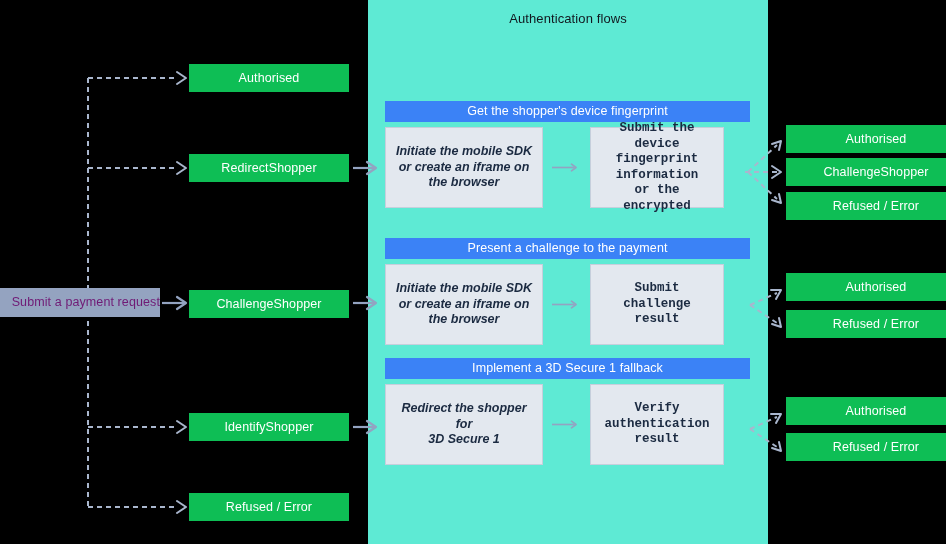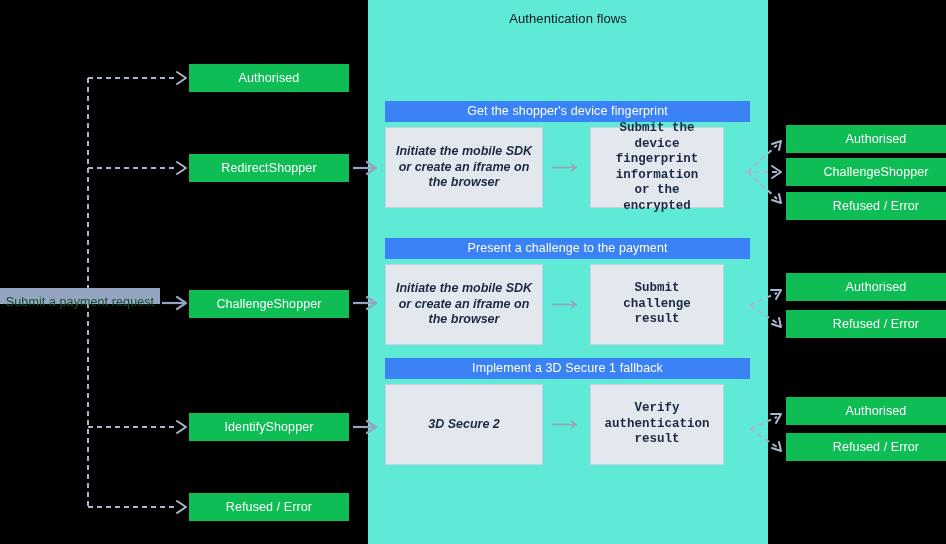--- a/index.html
+++ b/index.html
@@ -65,26 +65,26 @@
     color:#ffffff;
     font-size:12.5px;
     text-align:center;
     letter-spacing:.1px;
   }
   .green-left{left:189px;width:160px;}
   .green-right{left:786px;width:180px;}
 
   
   .start-box{
-    position:absolute;left:0;top:288px;width:160px;height:16px;
+    position:absolute;left:0;top:288px;width:160px;height:29px;
     line-height:29px;
     background:#94A3C0;
-    color:#14532d;
-    font-size:12.5px;
-    text-align:center;
+    color:#701a75;
+    font-size:12.5px;
+    text-align:right;
     letter-spacing:.1px;
   }
 
   
   svg.overlay{position:absolute;left:0;top:0;width:946px;height:544px;pointer-events:none;}
   .dash{stroke:#A9B6CD;stroke-width:2;fill:none;stroke-dasharray:5 4;}
   .solid{stroke:#93A3C1;stroke-width:2.2;fill:none;}
   .ahead{fill:none;stroke:#93A3C1;stroke-width:2.2;stroke-linecap:round;stroke-linejoin:round;}
   .ahead-d{fill:none;stroke:#A9B6CD;stroke-width:2;stroke-linecap:round;stroke-linejoin:round;}
 </style>
@@ -175,21 +175,22 @@
         </div>
       </div>
     </div>
   </div>
 
   <div class="section" style="top:358px">
     <div class="section-header">Implement a 3D Secure 1 fallback</div>
     <div class="section-body">
       <div class="step-box left">
         <div>
-          <span>3D Secure 2</span>
+          <span>Redirect the shopper for</span>
+          <span>3D Secure 1</span>
         </div>
       </div>
       <svg class="inner-arrow" viewBox="0 0 40 12">
         <path d="M0,6 L30,6" stroke="#93A3C1" stroke-width="2.2" fill="none"></path>
         <path d="M26,1.5 L32,6 L26,10.5" stroke="#93A3C1" stroke-width="2.2" fill="none" stroke-linecap="round" stroke-linejoin="round"></path>
       </svg>
       <div class="step-box right">
         <div>
           <span>Verify authentication</span>
           <span>result</span>

